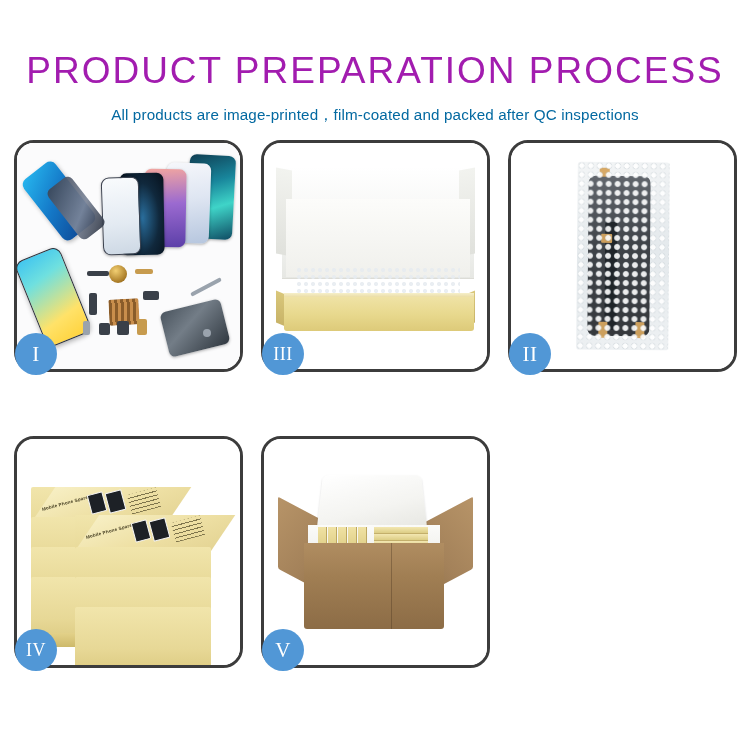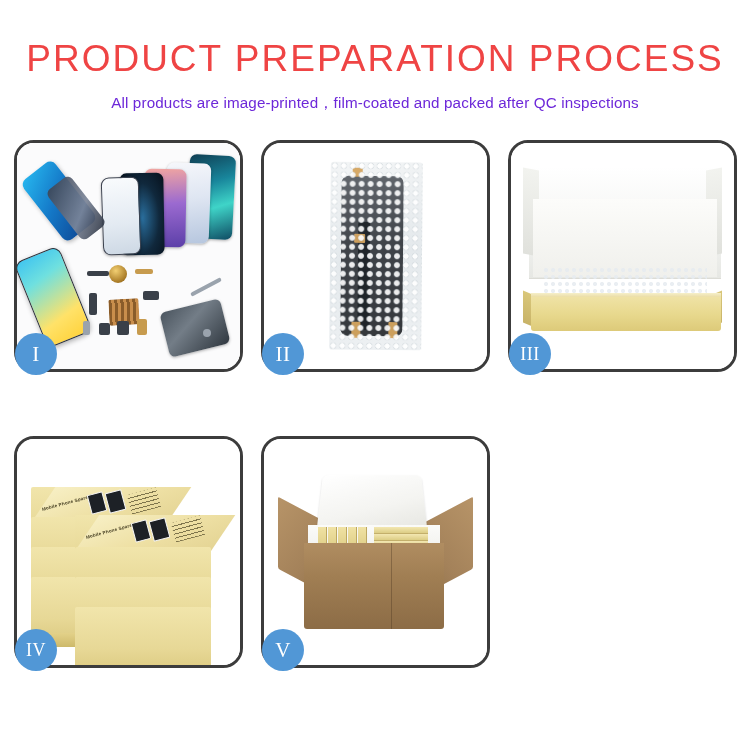--- a/index.html
+++ b/index.html
@@ -19,31 +19,31 @@
   .header {
     width: 100%;
     padding-top: 36px;
     text-align: center;
   }
   .page-title {
     font-family: "Liberation Sans", sans-serif;
     font-size: 37px;
     font-weight: 500;
     letter-spacing: 2.0px;
-    color: #ef4444;
+    color: #a21caf;
     line-height: 1.0;
-    margin: 4px;
+    margin: 16px;
     white-space: nowrap;
   }
   .page-subtitle {
     font-family: "Liberation Sans", sans-serif;
     font-size: 15.2px;
     font-weight: 400;
     letter-spacing: 0.15px;
-    color: #6d28d9;
+    color: #0369a1;
     margin: 16px 0 0 0;
     white-space: nowrap;
   }
 
   
   .panel-grid {
     position: absolute;
     top: 140px;
     left: 14px;
     width: 722px;
@@ -436,49 +436,49 @@
         <div class="sp silver" style="left:172px;top:142px;width:34px;height:4px;transform:rotate(-28deg);"></div>
         <div class="sp silver" style="left:186px;top:186px;width:8px;height:8px;border-radius:50%;"></div>
       </div>
     </div>
     <div class="badge">I</div>
   </div>
 
   <div class="panel">
     <div class="panel-inner">
       <div class="scene">
+        <div class="box3-lid"></div>
+        <div class="box3-lid-flapL"></div>
+        <div class="box3-lid-flapR"></div>
+        <div class="box3-foam"></div>
+        <div class="box3-bubble"></div>
+        <div class="box3-side-l"></div>
+        <div class="box3-side-r"></div>
+        <div class="box3-rim"></div>
+        <div class="box3-front"></div>
+      </div>
+    </div>
+    <div class="badge wide">III</div>
+  </div>
+
+  <div class="panel">
+    <div class="panel-inner">
+      <div class="scene">
         <div class="bubble-pack">
           <div class="inner-screen"></div>
           <div class="flex-strip"></div>
           <div class="tape" style="left:22px;top:6px;width:10px;height:9px;"></div>
           <div class="tape" style="left:24px;top:72px;width:11px;height:9px;"></div>
           <div class="tape" style="left:22px;bottom:12px;width:9px;height:16px;"></div>
           <div class="tape" style="right:24px;bottom:12px;width:9px;height:16px;"></div>
           <div class="bubble-tex"></div>
         </div>
       </div>
     </div>
     <div class="badge">II</div>
-  </div>
-
-  <div class="panel">
-    <div class="panel-inner">
-      <div class="scene">
-        <div class="box3-lid"></div>
-        <div class="box3-lid-flapL"></div>
-        <div class="box3-lid-flapR"></div>
-        <div class="box3-foam"></div>
-        <div class="box3-bubble"></div>
-        <div class="box3-side-l"></div>
-        <div class="box3-side-r"></div>
-        <div class="box3-rim"></div>
-        <div class="box3-front"></div>
-      </div>
-    </div>
-    <div class="badge wide">III</div>
   </div>
 
   <div class="panel">
     <div class="panel-inner">
       <div class="scene">
         <div class="stack">
 
           <div class="sbox" style="left:0px;top:16px;">
             <div class="top"></div>
               <div class="edge"></div>

